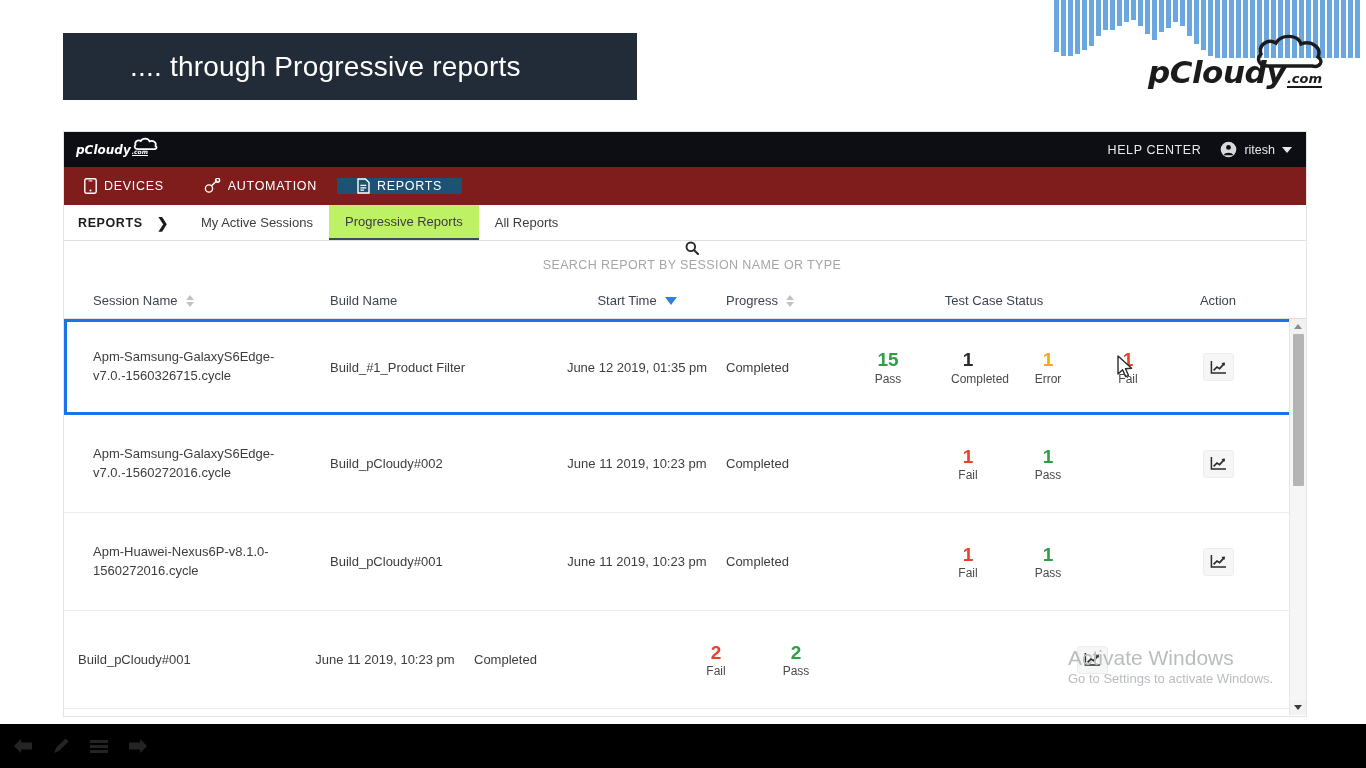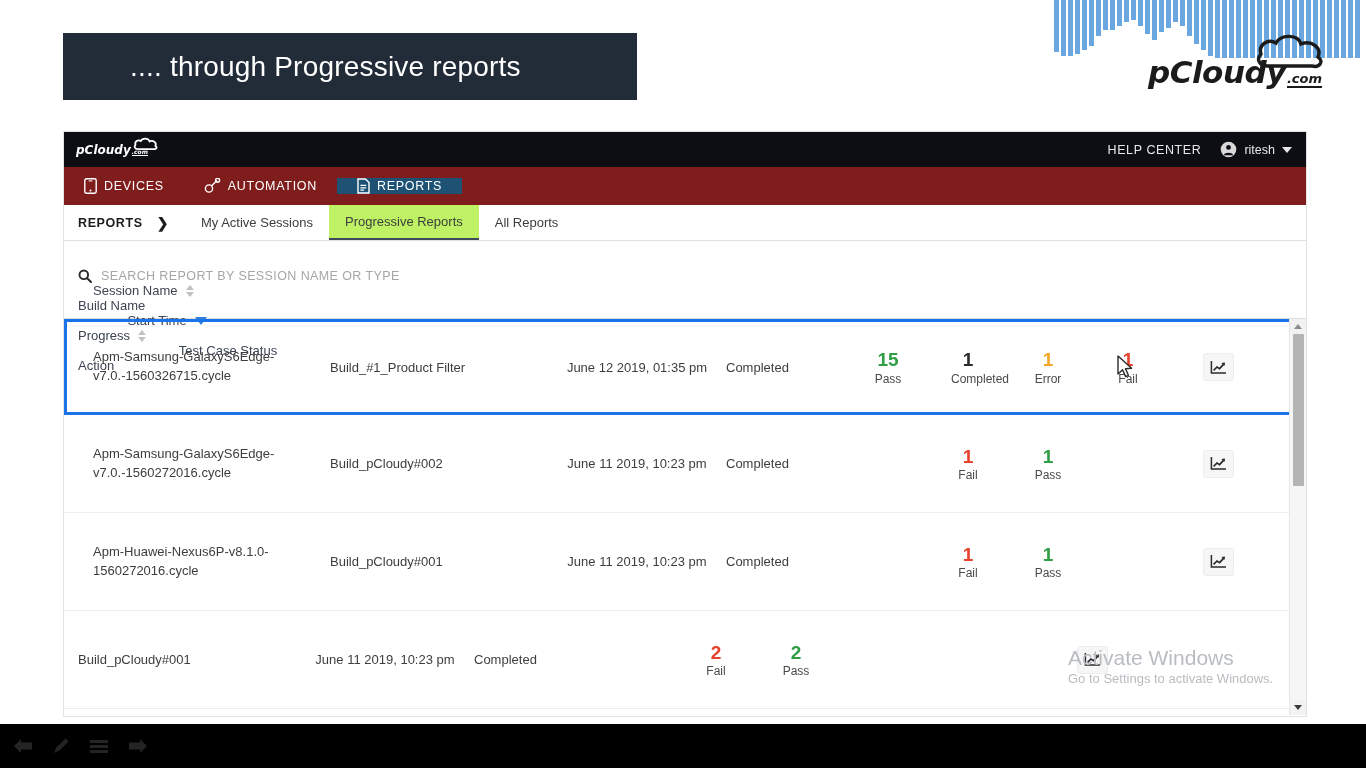--- a/index.html
+++ b/index.html
@@ -146,34 +146,33 @@
     padding: 0 16px;
     font-size: 13px; color: #3d3d3d;
   }
   .subtab.active {
     background: #bef264;
     border-bottom: 2px solid #3c4a5a;
   }
 
   
   .search-row {
-    height: 42px; display: flex; align-items: flex-end;
-    padding-left: 14px; gap: 9px;
+    height: 42px; display: flex; align-items: center;
+    padding-left: 14px; gap: 3px; flex-direction: column;
   }
   .search-row .ph {
     color: #a6a6a6; font-size: 12.5px; letter-spacing: 0.4px;
   }
 
   
   .thead {
-    display: flex; align-items: flex-start;
+    display: flex; align-items: center;
     height: 36px;
     border-bottom: 1px solid #dddddd;
     padding: 0 14px;
-    flex-direction: column;
   }
   .th { font-size: 13px; color: #3c4452; display: flex; align-items: center; gap: 8px; }
   .c-session { width: 252px; padding-left: 15px; }
   .c-build   { width: 218px; }
   .c-time    { width: 178px; justify-content: center; }
   .c-prog    { width: 118px; }
   .c-status  { width: 300px; justify-content: center; }
   .c-action  { flex: 1; justify-content: center; }
 
   .sort-ico { display: inline-flex; flex-direction: column; gap: 2px; }

